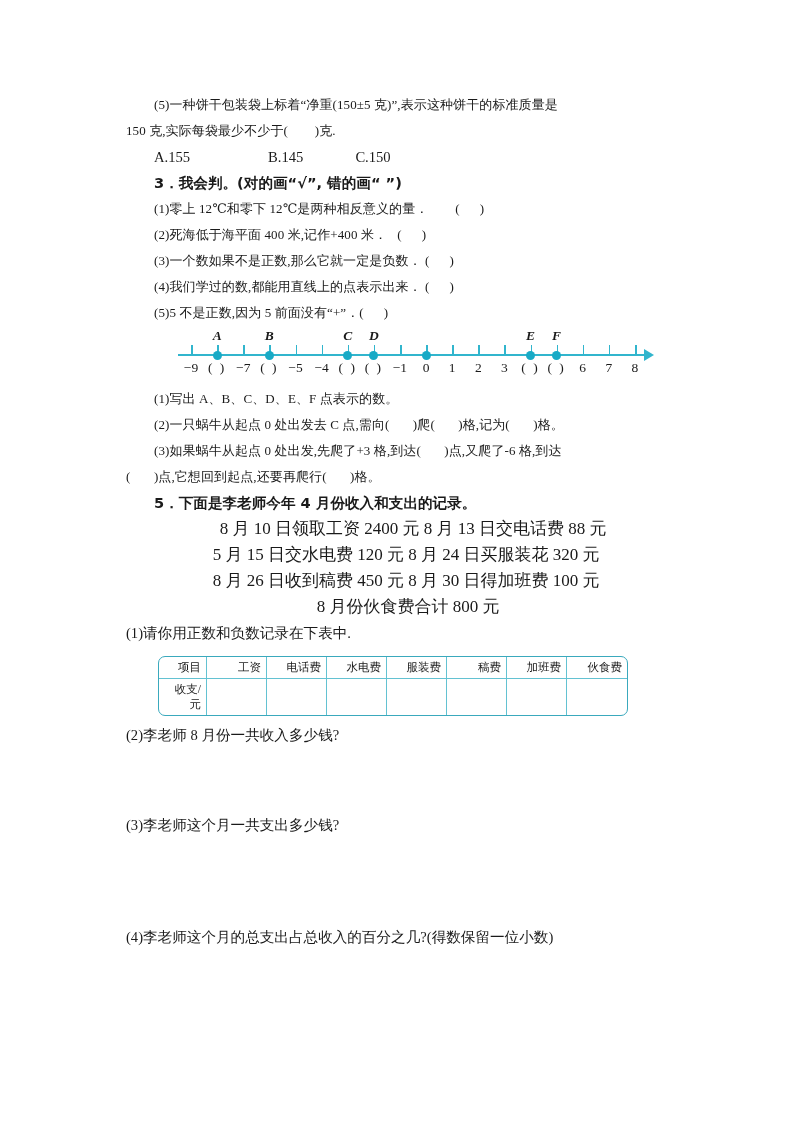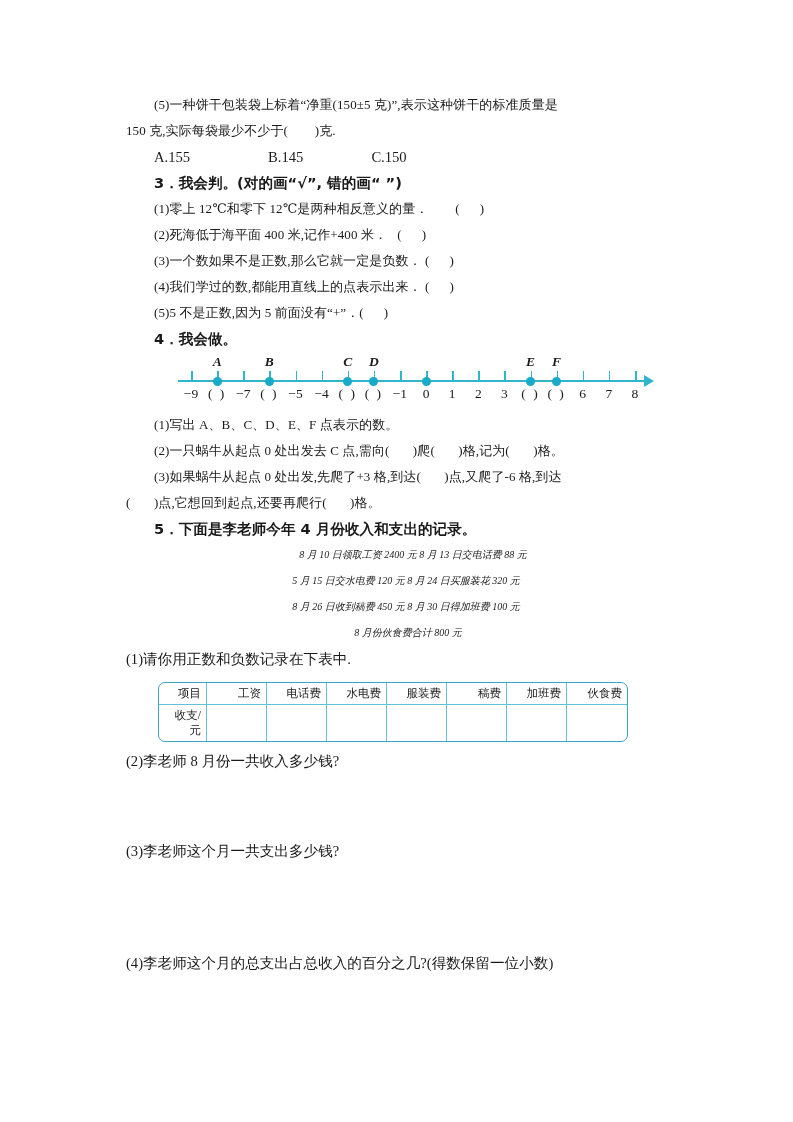--- a/index.html
+++ b/index.html
@@ -43,21 +43,21 @@
     font-weight: bold;
     text-indent: 28px;
     font-family: "DejaVu Sans", "Liberation Sans", sans-serif;
   }
   .choice-row {
     font-size: 14.6px;
     line-height: 26px;
     text-indent: 28px;
   }
   .choice-row span.c2 { margin-left: 78px; margin-top: 32px; }
-  .choice-row span.c3 { margin-left: 68px; }
+  .choice-row span.c3 { margin-left: 52px; }
 
   
   .numline-wrap {
     position: relative;
     height: 54px;
     margin: 4px 0 2px 0;
   }
   .numline {
     position: absolute;
     left: 52px;
@@ -143,24 +143,23 @@
   td.c-item { width: 48px; }
   td.c-val  { width: 60px; }
 
   .qline {
     font-size: 14.6px;
     line-height: 26px;
   }
   .spacer-sm { height: 64px; }
   .spacer-md { height: 86px; }
   .rec-line {
-    font-size: 10px;
+    font-size: 17px;
     line-height: 26px;
     text-align: center;
-    font-style: italic;
   }
   .rec-line.l1 { padding-left: 14px; }
   .rec-line.l4 { padding-left: 4px; }
 </style>
 </head>
 <body>
 
 <div class="page">
   <div class="content">
 
@@ -170,21 +169,20 @@
       <span>A.155</span><span class="c2">B.145</span><span class="c3">C.150</span>
     </div>
 
     <div class="hdr">3．我会判。(对的画“√”, 错的画“  ”)</div>
     <div class="ln ind">(1)零上 12℃和零下 12℃是两种相反意义的量．        (      )</div>
     <div class="ln ind">(2)死海低于海平面 400 米,记作+400 米．   (      )</div>
     <div class="ln ind">(3)一个数如果不是正数,那么它就一定是负数． (      )</div>
     <div class="ln ind">(4)我们学过的数,都能用直线上的点表示出来． (      )</div>
     <div class="ln ind">(5)5 不是正数,因为 5 前面没有“+”．(      )</div>
 
-    <div class="hdr">4．我会做。</div>
 
     <div class="numline-wrap">
       <div class="numline" id="numline">
         <div class="axis"></div>
         <div class="arrow"></div>
       <div class="tick" style="left: 13.0556px;"></div>
           <div class="axlabel" style="left: 13.0556px;">−9</div>
           <div class="tick" style="left: 39.1667px;"></div>
           <div class="axlabel blank" style="left: 39.1667px;">(   )</div>
           <div class="tick" style="left: 65.2778px;"></div>

